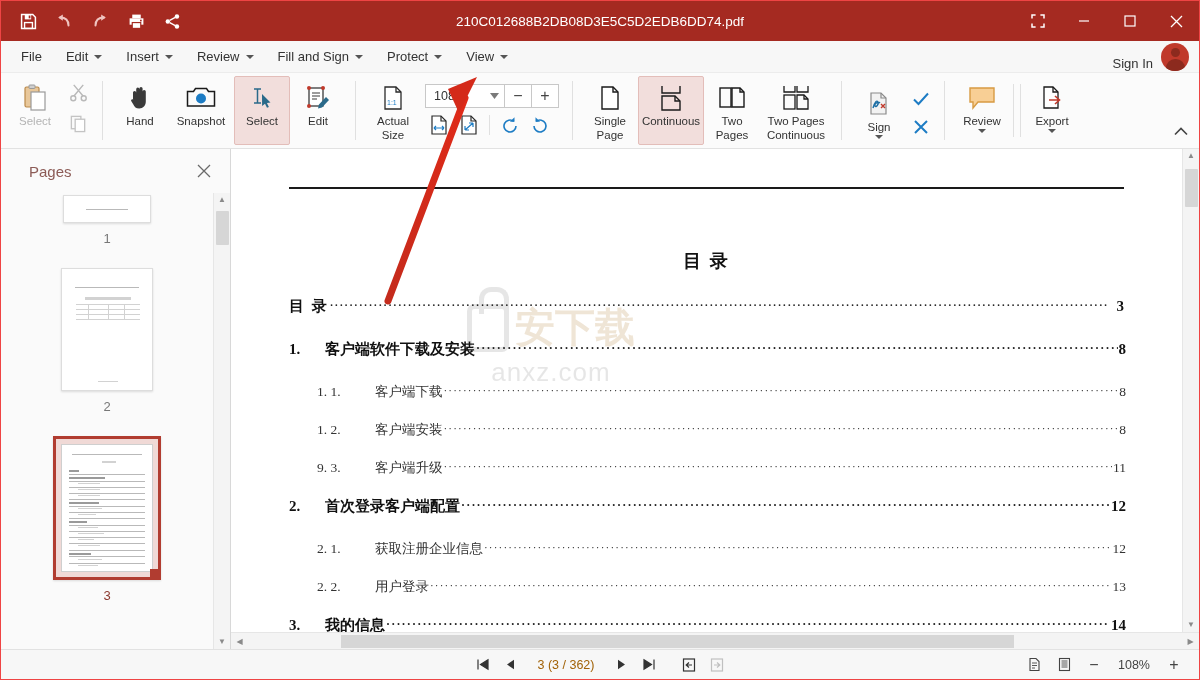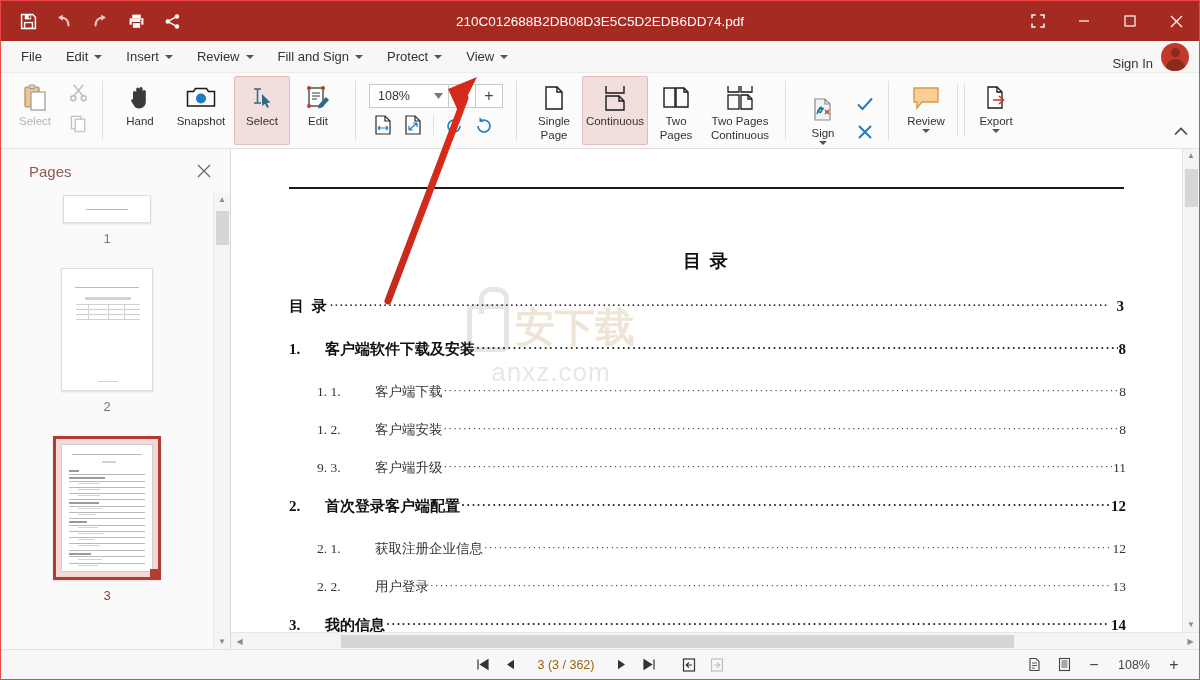--- a/index.html
+++ b/index.html
@@ -128,21 +128,21 @@
   .zoom-pm {
     width: 27px; height: 24px; border: 1px solid #c8c8c8; border-left: none;
     background: #fff; display: flex; align-items: center; justify-content: center;
     font-size: 16px; color: #444; cursor: pointer;
   }
   .zoom-icons { display: flex; align-items: center; gap: 2px; margin-top: 4px; }
   .zi { width: 28px; height: 26px; display: flex; align-items: center; justify-content: center; cursor: pointer; }
   .zsep { width: 1px; height: 20px; background: #e0e0e0; margin: 0 4px; }
 
   
-  .sign-cluster { display: flex; align-items: flex-end; padding-top: 2px; }
+  .sign-cluster { display: flex; align-items: center; padding-top: 2px; }
   .checkx { display: flex; flex-direction: column; padding-top: 6px; gap: 2px; }
   .cx { width: 28px; height: 26px; display: flex; align-items: center; justify-content: center; cursor: pointer; }
 
   .ribbon-collapse {
     margin-left: auto; align-self: flex-end;
     width: 36px; height: 34px;
     display: flex; align-items: center; justify-content: center; cursor: pointer;
   }
 
   
@@ -498,20 +498,31 @@
             <circle cx="4" cy="21" r="2" fill="#c0392b"></circle>
             <path d="M14 19.5 21 12l3 3-7 7.5-4 1z" fill="#2a6a8a"></path>
           </svg>
         </span>
         <span class="rlabel">Edit</span>
       </div>
     </div>
     <div class="rsep"></div>
 
     <div class="rgroup">
+      <div class="rbtn">
+        <span class="ricon">
+          <svg width="22" height="26" viewBox="0 0 22 26">
+            <path d="M3 2h11l5 5v17H3z" fill="#fff" stroke="#2a2a2a" stroke-width="1.3"></path>
+            <path d="M14 2v5h5" fill="none" stroke="#2a2a2a" stroke-width="1.3"></path>
+            <text x="5" y="20" font-size="7" fill="#1d7cc4" font-family="Liberation Sans">1:1</text>
+          </svg>
+        </span>
+        <span class="rlabel">Actual</span>
+        <span class="rlabel">Size</span>
+      </div>
       <div class="zoom-cluster">
         <div class="zoom-row">
           <div class="zoom-box">
             <span class="zoom-val">108%</span>
             <span class="zoom-dd">
               <svg width="9" height="6" viewBox="0 0 9 6">
                   <path d="M0 0h9L4.5 6z" fill="#7a7a7a"></path>
                 </svg>
             </span>
           </div>

